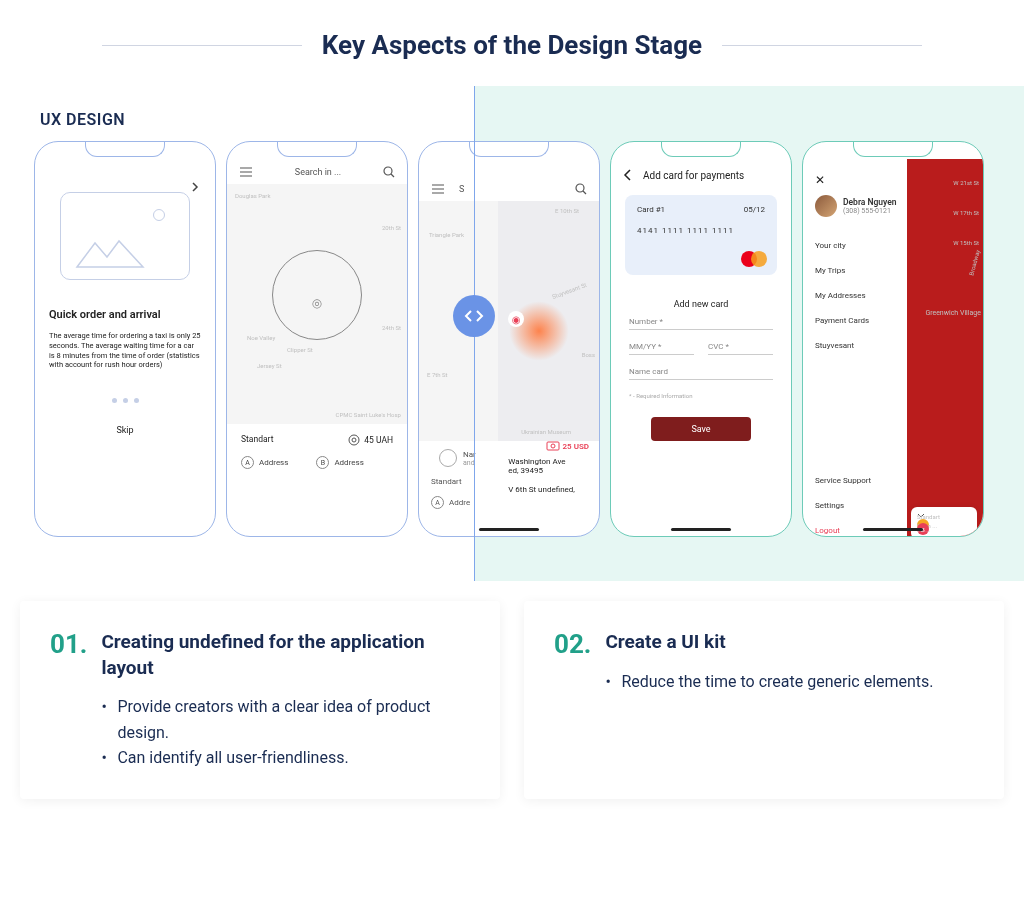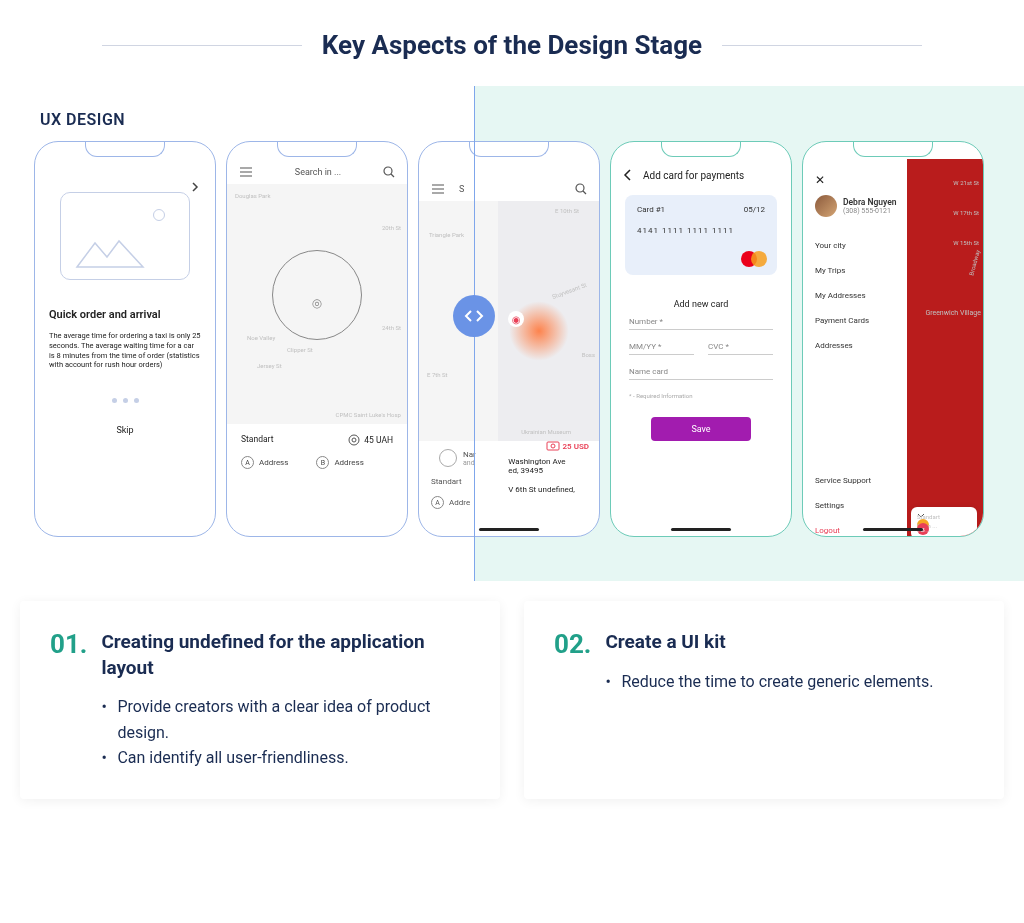--- a/index.html
+++ b/index.html
@@ -169,21 +169,21 @@
 .p4-card .num { margin-top: 12px; letter-spacing: 1px; }
 .p4-card .mc { position: absolute; right: 10px; bottom: 8px; display: flex; }
 .p4-card .mc span { width: 16px; height: 16px; border-radius: 50%; }
 .p4-card .mc span:first-child { background: #EB001B; }
 .p4-card .mc span:last-child { background: #F79E1B; margin-left: -6px; opacity: 0.85; }
 .p4-sub { text-align: center; font-size: 9px; color: #222; margin: 24px 0 8px; }
 .p4-field { margin: 0 18px 12px; border-bottom: 1px solid #ccc; font-size: 8px; color: #888; padding-bottom: 3px; }
 .p4-two { display: flex; gap: 14px; margin: 0 18px 12px; align-items: center; }
 .p4-two .f { flex: 1; border-bottom: 1px solid #ccc; font-size: 8px; color: #888; padding-bottom: 3px; }
 .p4-req { font-size: 6px; color: #aaa; margin: 0 18px; }
-.p4-save { margin: 18px 40px 0; background: #a21caf; color: #fff; text-align: center; padding: 7px; border-radius: 4px; font-size: 9px; }
+.p4-save { margin: 18px 40px 0; background: #7f1d1d; color: #fff; text-align: center; padding: 7px; border-radius: 4px; font-size: 9px; }
 .home-ind { position: absolute; bottom: 5px; left: 50%; transform: translateX(-50%); width: 60px; height: 3px; background: #222; border-radius: 2px; }
 
 
 .p5-wrap { display: flex; height: 100%; }
 .p5-menu { width: 58%; padding: 14px 8px 10px 12px; font-size: 8px; color: #333; display: flex; flex-direction: column; }
 .p5-x { font-size: 12px; color: #222; }
 .p5-user { display: flex; align-items: center; gap: 6px; margin: 8px 0 16px; }
 .p5-user .av { width: 22px; height: 22px; border-radius: 50%; background: linear-gradient(135deg,#8B5A3C,#D4A574); }
 .p5-user .nm { font-weight: 600; font-size: 8.5px; }
 .p5-user .ph { font-size: 7px; color: #888; }
@@ -462,21 +462,21 @@
             <div class="av"></div>
             <div>
               <div class="nm">Debra Nguyen</div>
               <div class="ph">(308) 555-0121</div>
             </div>
           </div>
           <div class="p5-item">Your city</div>
           <div class="p5-item">My Trips</div>
           <div class="p5-item">My Addresses</div>
           <div class="p5-item">Payment Cards</div>
-          <div class="p5-item">Addresses</div>
+          <div class="p5-item">Stuyvesant</div>
           <div class="p5-spacer"></div>
           <div class="p5-item">Service Support</div>
           <div class="p5-item">Settings</div>
           <div class="p5-item p5-logout">Logout</div>
         </div>
         <div class="p5-map map-streets">
           <span style="top:20px;right:4px">W 21st St</span>
           <span style="top:50px;right:4px">W 17th St</span>
           <span style="top:80px;right:4px">W 15th St</span>
           <span style="top:150px;right:2px;font-size:7px">Greenwich Village</span>

